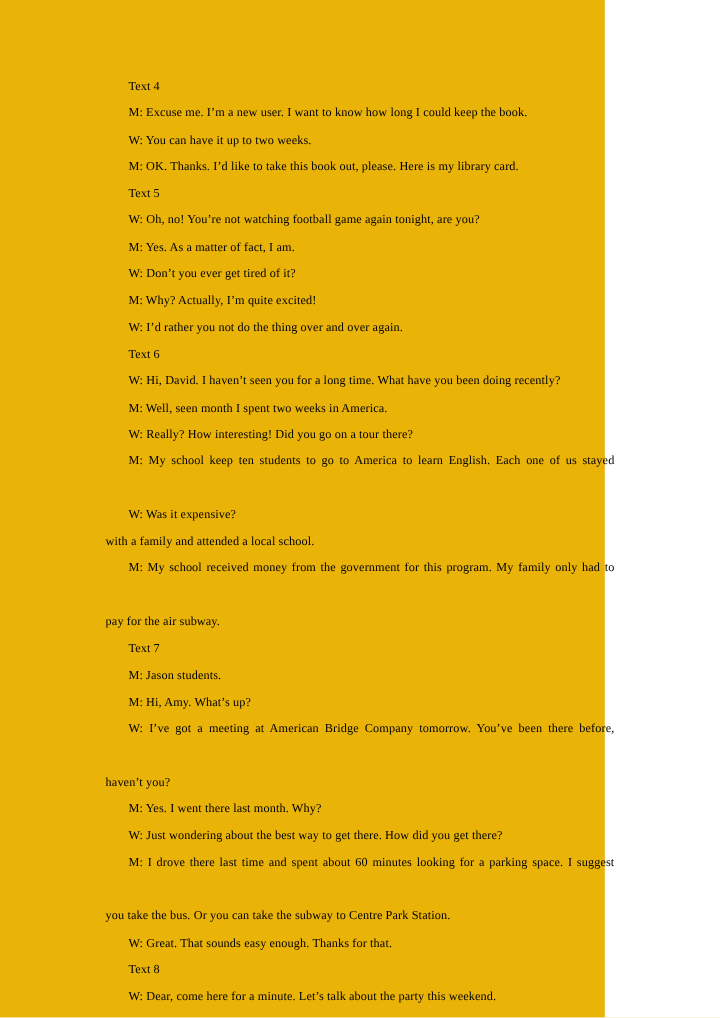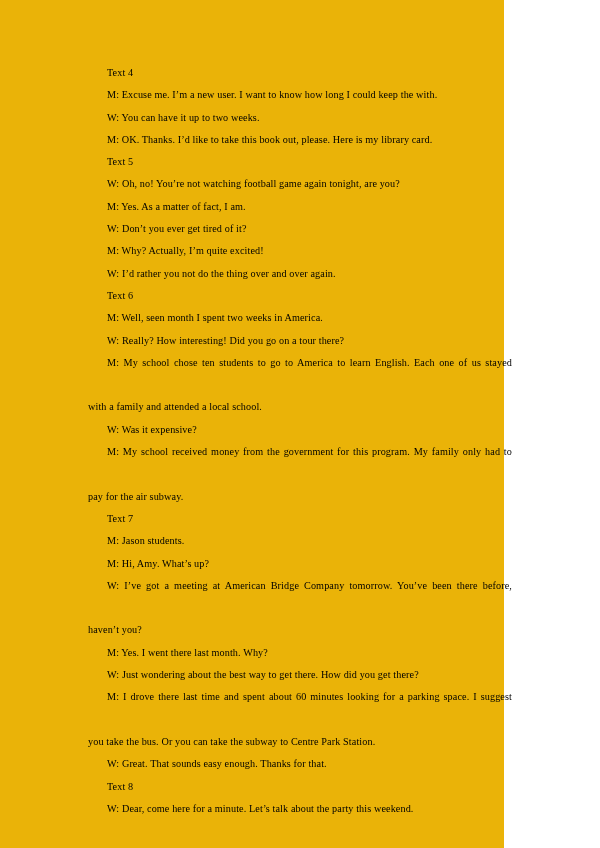--- a/index.html
+++ b/index.html
@@ -53,39 +53,40 @@
     text-align: left;
   }
 </style>
 </head>
 <body>
 
 <div class="page">
   <div class="content">
 
     <p class="line heading">Text 4</p>
-    <p class="line indent">M: Excuse me. I’m a new user. I want to know how long I could keep the with.</p>
+    <p class="line indent">M: Excuse me. I’m a new user. I want to know how long I could keep the book.</p>
     <p class="line indent">W: You can have it up to two weeks.</p>
     <p class="line indent">M: OK. Thanks. I’d like to take this book out, please. Here is my library card.</p>
 
     <p class="line heading">Text 5</p>
     <p class="line indent">W: Oh, no! You’re not watching football game again tonight, are you?</p>
     <p class="line indent">M: Yes. As a matter of fact, I am.</p>
     <p class="line indent">W: Don’t you ever get tired of it?</p>
     <p class="line indent">M: Why? Actually, I’m quite excited!</p>
     <p class="line indent">W: I’d rather you not do the thing over and over again.</p>
 
     <p class="line heading">Text 6</p>
+    <p class="line indent">W: Hi, David. I haven’t seen you for a long time. What have you been doing recently?</p>
     <p class="line indent">M: Well, seen month I spent two weeks in America.</p>
     <p class="line indent">W: Really? How interesting! Did you go on a tour there?</p>
 
-    <p class="line indent wrap">M: My school chose ten students to go to America to learn English. Each one of us stayed</p>
+    <p class="line indent wrap">M: My school keep ten students to go to America to learn English. Each one of us stayed</p>
+    <p class="line indent">W: Was it expensive?</p>
+
     <p class="line nojust">with a family and attended a local school.</p>
-
-    <p class="line indent">W: Was it expensive?</p>
 
     <p class="line indent wrap">M: My school received money from the government for this program. My family only had to</p>
     <p class="line nojust">pay for the air subway.</p>
 
     <p class="line heading">Text 7</p>
     <p class="line indent">M: Jason students.</p>
     <p class="line indent">M: Hi, Amy. What’s up?</p>
 
     <p class="line indent wrap">W: I’ve got a meeting at American Bridge Company tomorrow. You’ve been there before,</p>
     <p class="line nojust">haven’t you?</p>

